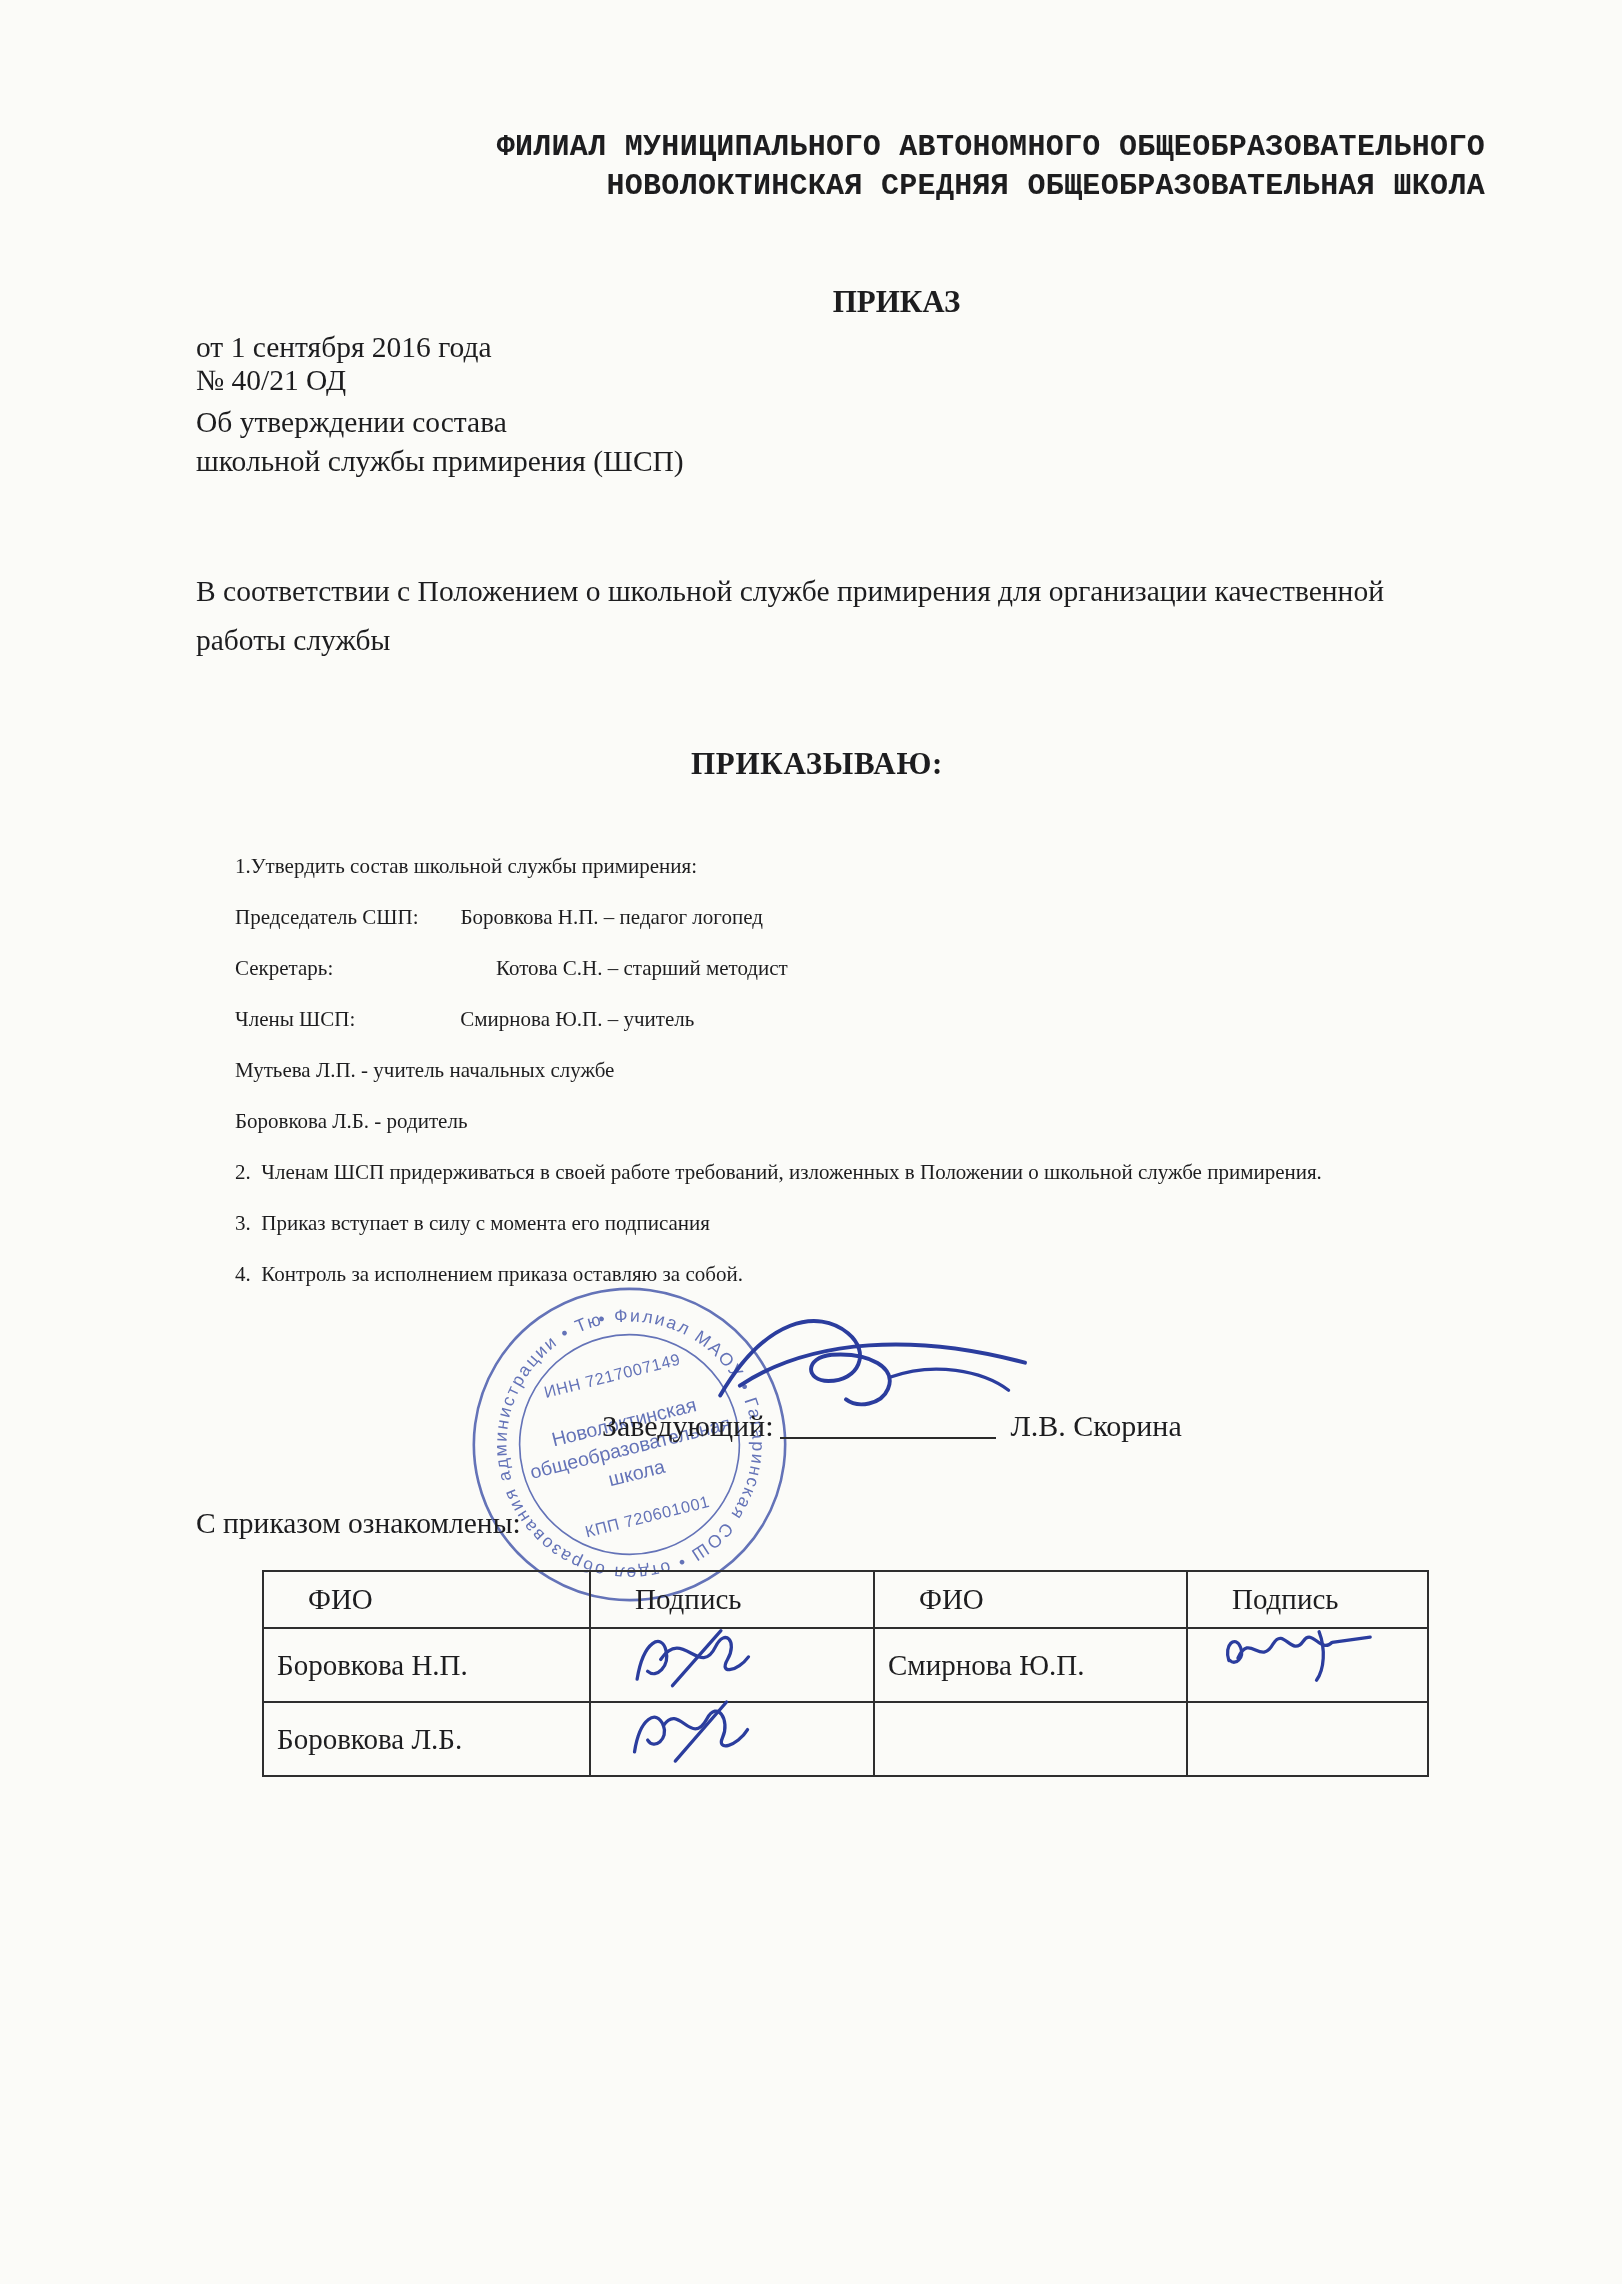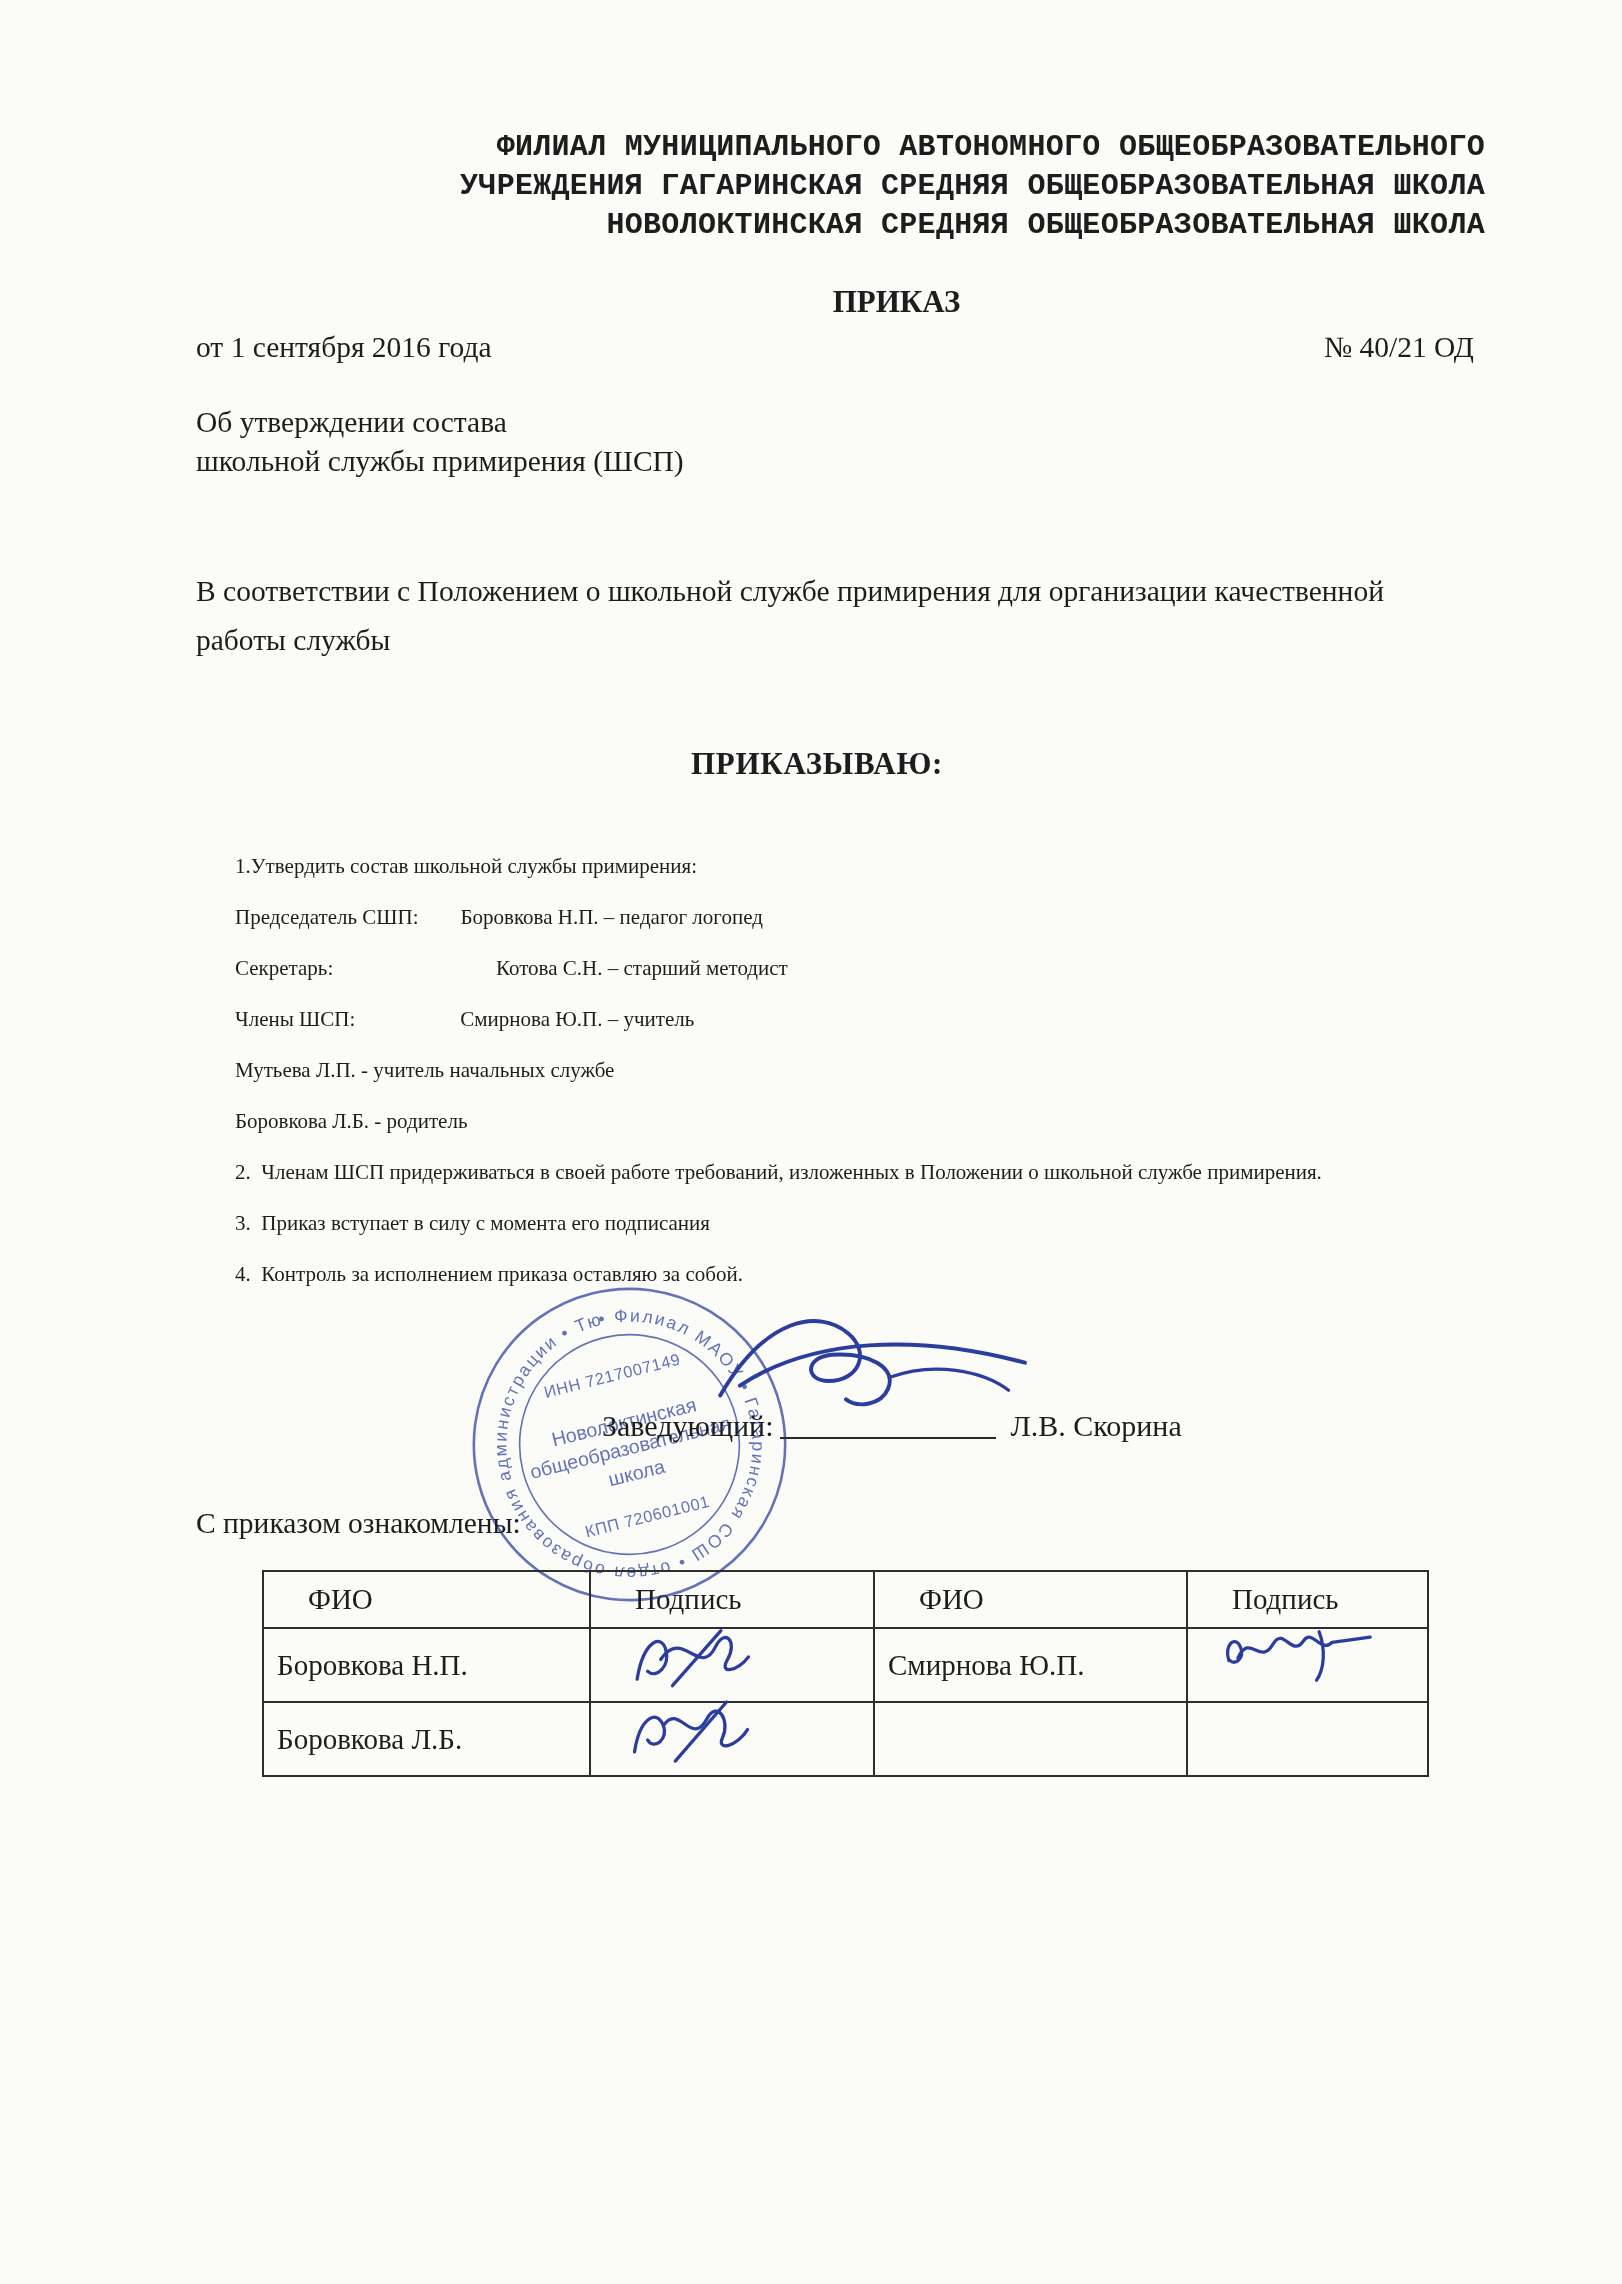--- a/index.html
+++ b/index.html
@@ -16,21 +16,21 @@
     text-align:right;font-weight:bold;font-size:30px;line-height:39px;
     letter-spacing:0.3px;
     font-family:Liberation Mono, monospace;
   }
   .order-title{
     position:absolute;top:284px;left:170px;right:0;
     text-align:center;font-weight:bold;font-size:31px;
   }
   .date-row{
     position:absolute;top:331px;left:196px;right:149px;
-    display:flex;justify-content:space-between;font-size:29.5px;
+    display:flex;justify-content:space-between;font-size:29.5px;flex-direction:column;
   }
   .subject{position:absolute;top:403px;left:196px;font-size:29.5px;line-height:39px;}
   .preamble{position:absolute;top:567px;left:196px;right:164px;font-size:29.5px;line-height:49px;}
   .resolve{
     position:absolute;top:746px;left:0;right:0;
     text-align:center;font-weight:bold;font-size:31px;letter-spacing:0.7px;padding-left:11px;
   }
   .lines{position:absolute;top:847px;left:196px;right:148px;font-size:21px;line-height:38px;margin-left:39px;}
   .lines p{margin:0 0 13px 0;white-space:pre-wrap;}
   .sign-row{
@@ -70,21 +70,20 @@
   .stamp .mid{font-size:30px;text-anchor:middle;}
   .stamp .small{font-size:25px;text-anchor:middle;letter-spacing:1px;}
 </style>
 </head>
 <body>
 
 <div class="page">
 
   <div class="doc-header">
     <div>ФИЛИАЛ МУНИЦИПАЛЬНОГО АВТОНОМНОГО ОБЩЕОБРАЗОВАТЕЛЬНОГО</div>
-    <div>УЧРЕЖДЕНИЯ ГАГАРИНСКАЯ СРЕДНЯЯ ОБЩЕОБРАЗОВАТЕЛЬНАЯ ШКОЛА</div>
     <div>НОВОЛОКТИНСКАЯ СРЕДНЯЯ ОБЩЕОБРАЗОВАТЕЛЬНАЯ ШКОЛА</div>
   </div>
 
   <div class="order-title">ПРИКАЗ</div>
 
   <div class="date-row">
     <span>от 1 сентября  2016 года</span>
     <span>№  40/21  ОД</span>
   </div>
 

